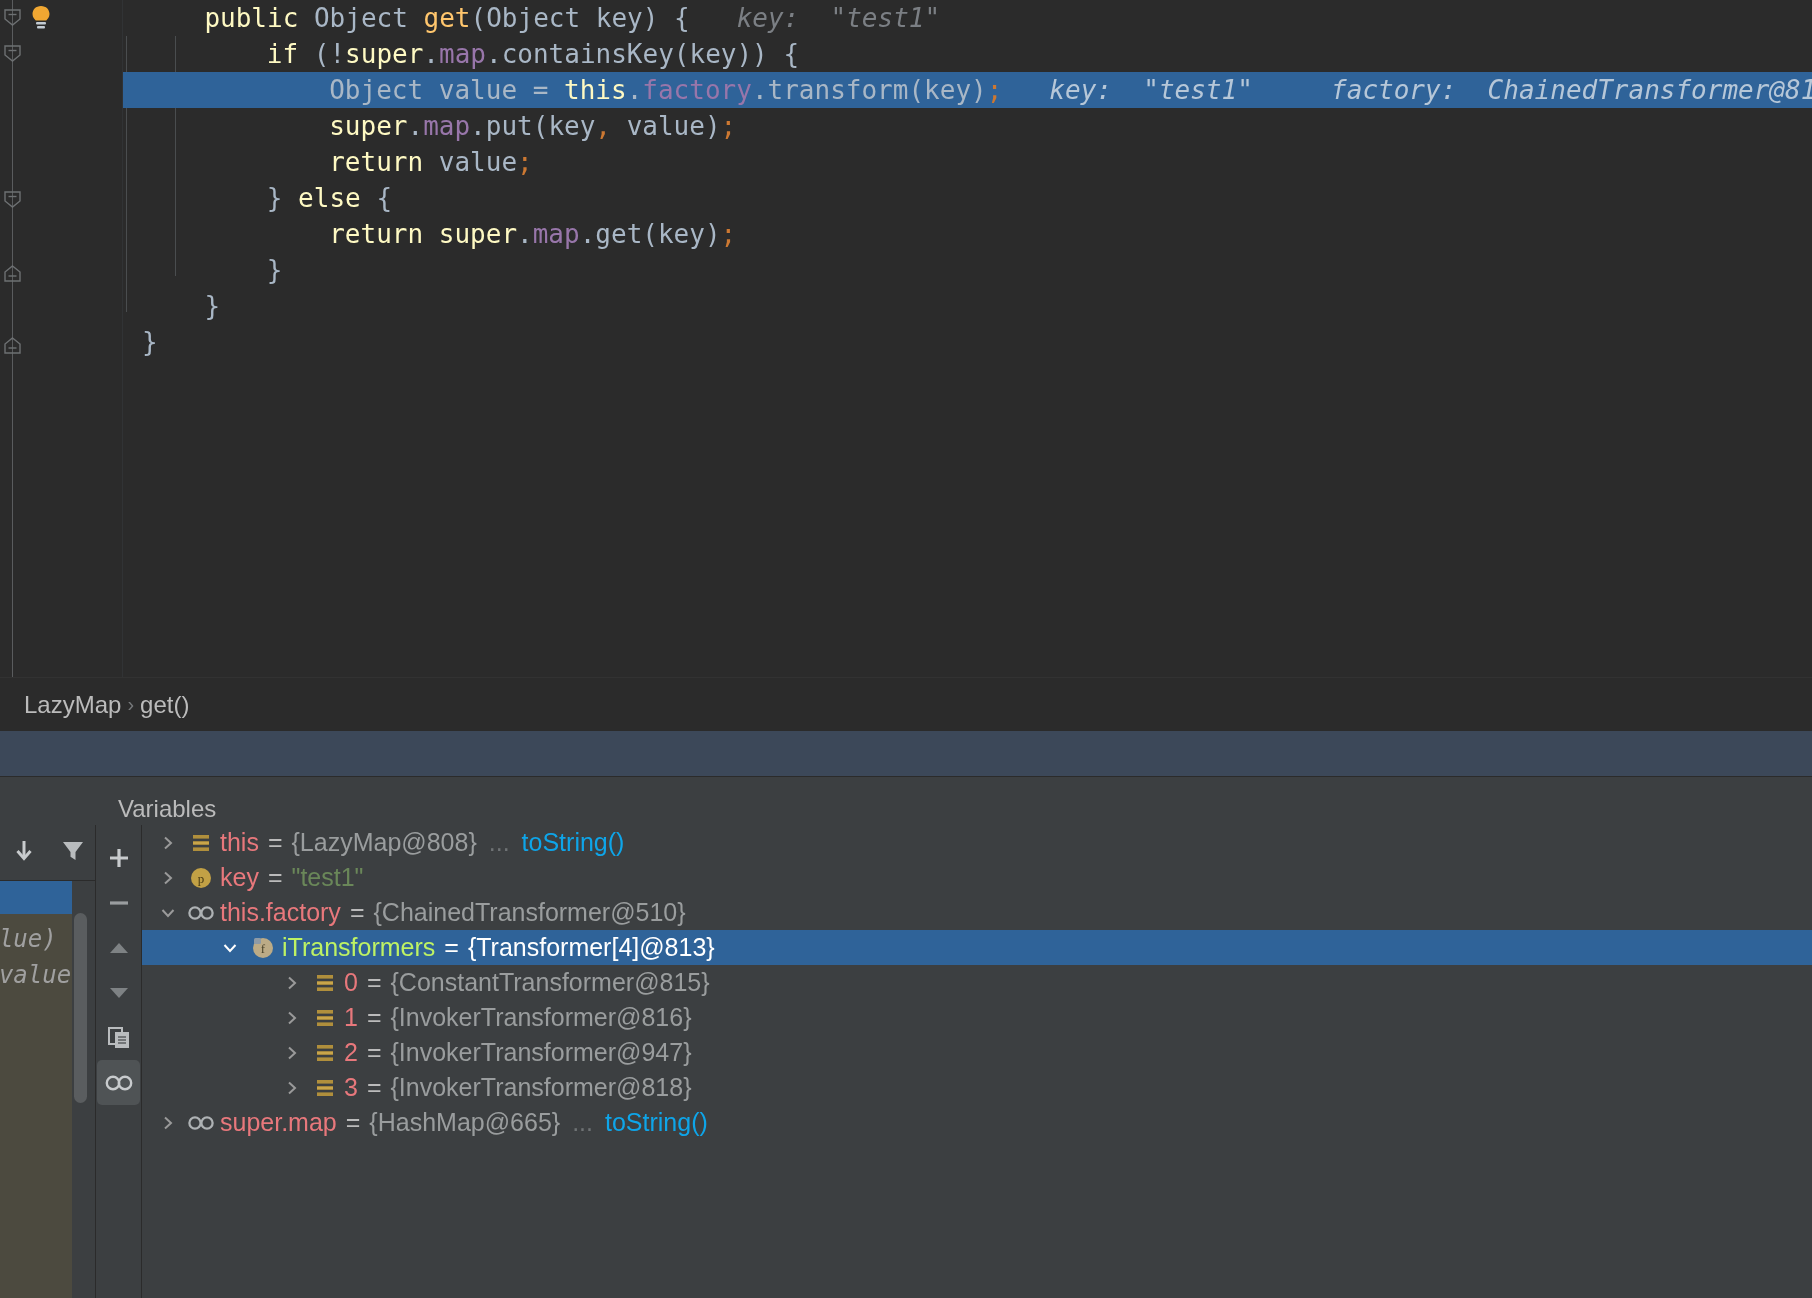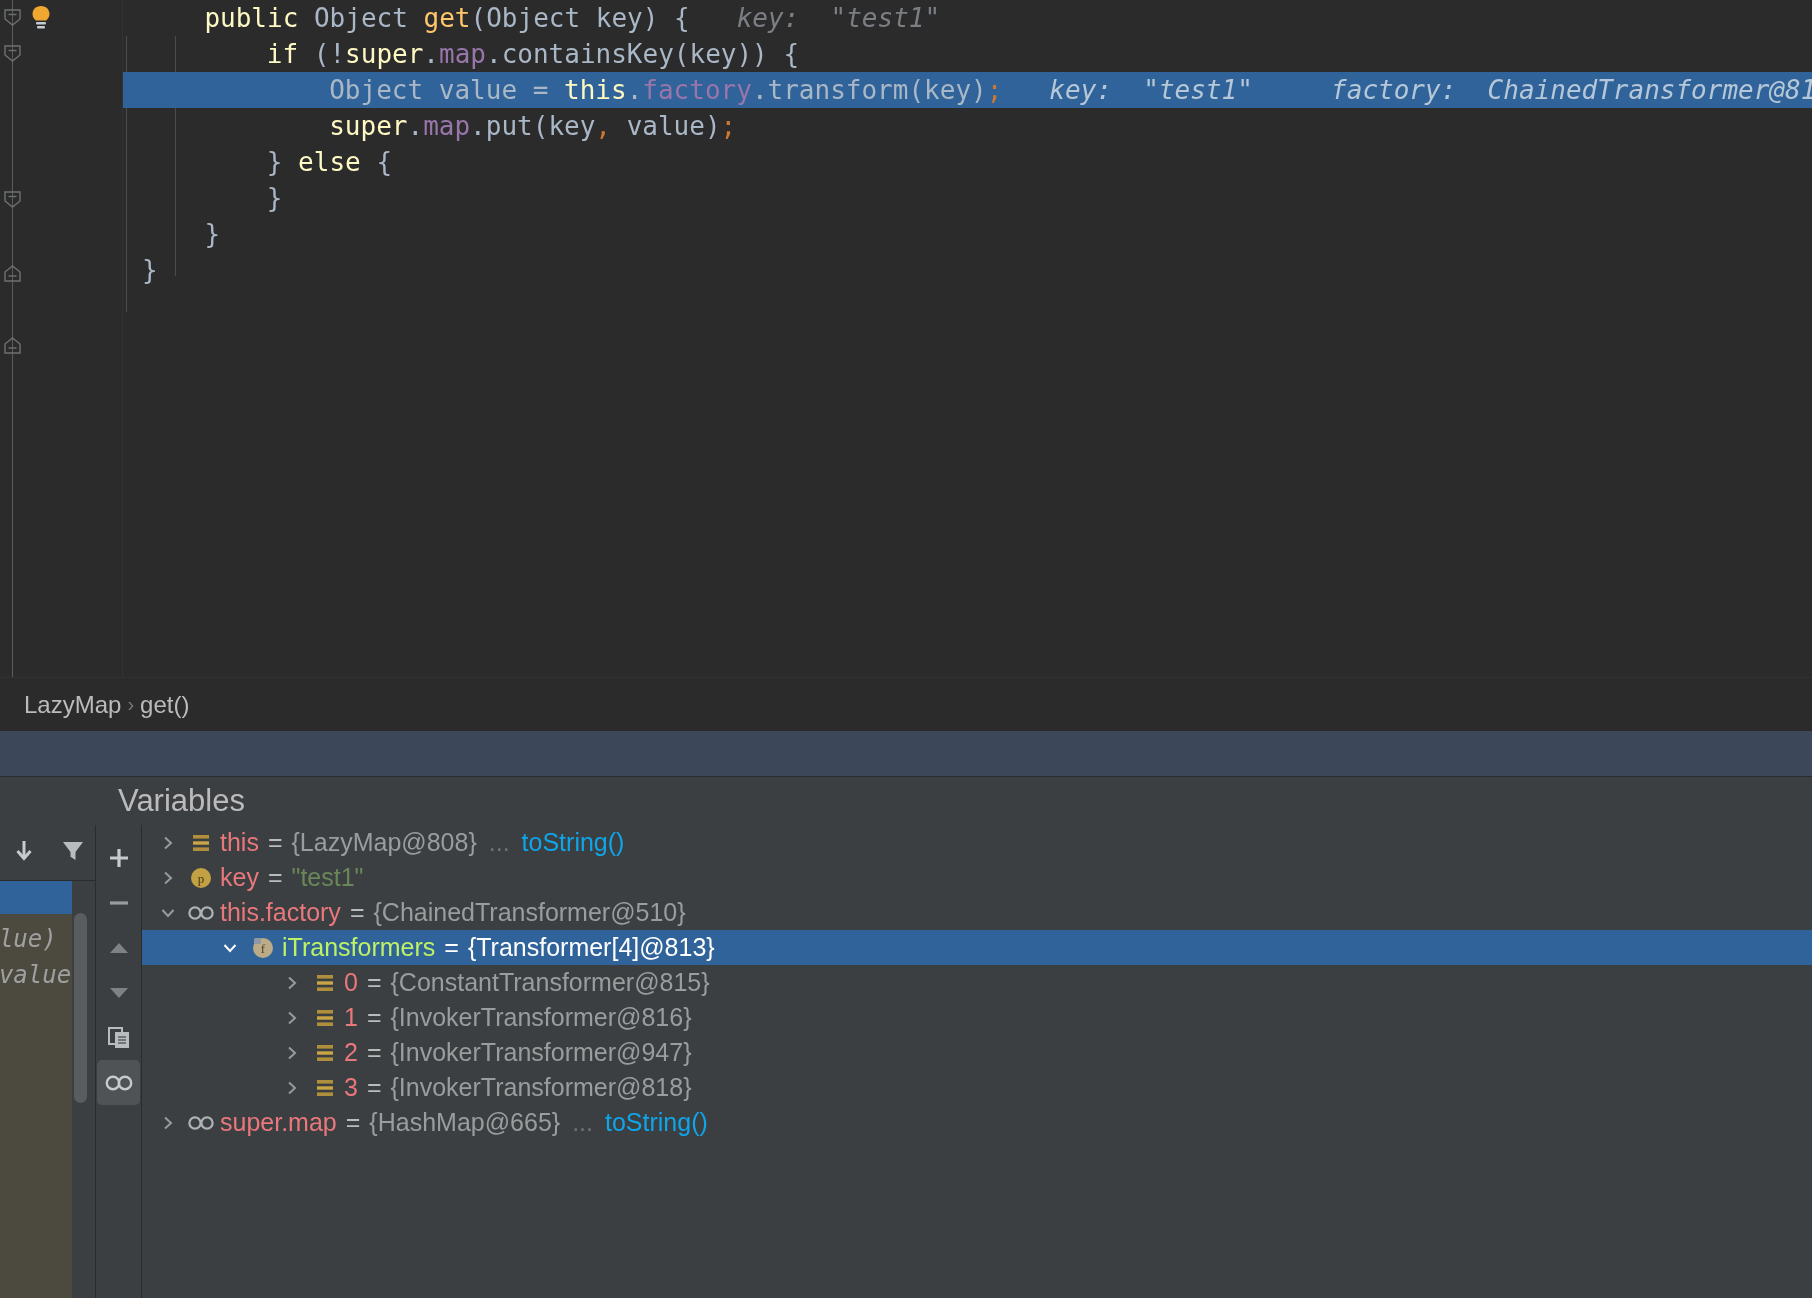--- a/index.html
+++ b/index.html
@@ -297,21 +297,23 @@
 
     <div class="indent-guide" style="left:122px"></div>
     <div class="indent-guide" style="left:175px; top:36px; height:240px"></div>
     <div class="indent-guide" style="left:126px; top:36px; height:276px"></div>
 
     <div class="code-area" id="code-area">
         <div class="code-line"><span class="ind" style="width: 204.4px;"></span><span class="kw">public</span><span class="punc"> </span><span class="id">Object</span><span class="punc"> </span><span class="mname">get</span><span class="punc">(</span><span class="id">Object</span><span class="punc"> </span><span class="id">key</span><span class="punc">) {</span><span class="hint">   key:  "test1"</span></div>
         <div class="code-line"><span class="ind" style="width: 266.8px;"></span><span class="kw">if</span><span class="punc"> (!</span><span class="kw">super</span><span class="punc">.</span><span class="fld">map</span><span class="punc">.</span><span class="mcall">containsKey</span><span class="punc">(</span><span class="id">key</span><span class="punc">)) {</span></div>
         <div class="code-line hl hl-gutter"><span class="ind" style="width: 329.2px;"></span><span class="id">Object</span><span class="punc"> </span><span class="id">value</span><span class="punc"> = </span><span class="kw">this</span><span class="punc">.</span><span class="fld">factory</span><span class="punc">.</span><span class="mcall">transform</span><span class="punc">(</span><span class="id">key</span><span class="punc">)</span><span class="semi">;</span><span class="hint-on-hl">   key:  "test1"</span><span class="hint-on-hl">     factory:  ChainedTransformer@810</span></div>
         <div class="code-line"><span class="ind" style="width: 329.2px;"></span><span class="kw">super</span><span class="punc">.</span><span class="fld">map</span><span class="punc">.</span><span class="mcall">put</span><span class="punc">(</span><span class="id">key</span><span class="semi">,</span><span class="punc"> </span><span class="id">value</span><span class="punc">)</span><span class="semi">;</span></div>
+        <div class="code-line"><span class="ind" style="width: 329.2px;"></span><span class="kw">return</span><span class="punc"> </span><span class="id">value</span><span class="semi">;</span></div>
         <div class="code-line"><span class="ind" style="width: 266.8px;"></span><span class="punc">} </span><span class="kw">else</span><span class="punc"> {</span></div>
+        <div class="code-line"><span class="ind" style="width: 329.2px;"></span><span class="kw">return</span><span class="punc"> </span><span class="kw">super</span><span class="punc">.</span><span class="fld">map</span><span class="punc">.</span><span class="mcall">get</span><span class="punc">(</span><span class="id">key</span><span class="punc">)</span><span class="semi">;</span></div>
         <div class="code-line"><span class="ind" style="width: 266.8px;"></span><span class="punc">}</span></div>
         <div class="code-line"><span class="ind" style="width: 204.4px;"></span><span class="punc">}</span></div>
         <div class="code-line"><span class="ind" style="width: 142px;"></span><span class="punc">}</span></div>
       </div>
 
     <div class="bulb">
       <svg width="30" height="30" viewBox="0 0 30 30">
         <path d="M15 3 C9.8 3 6.5 6.6 6.5 11 c0 3.2 2 5 3.2 6.6 h10.6 C21.5 16 23.5 14.2 23.5 11 C23.5 6.6 20.2 3 15 3 Z" fill="#f0a732"></path>
         <rect x="10" y="19" width="10" height="2.4" rx="1" fill="#c3cbd2"></rect>
         <rect x="11" y="23" width="8" height="2.4" rx="1" fill="#c3cbd2"></rect>
@@ -320,21 +322,21 @@
   </div>
 
   <div class="breadcrumb">
     <span>LazyMap</span>
     <span class="sep">›</span>
     <span>get()</span>
   </div>
 
   <div class="band-blue"></div>
   <div class="band-dark">
-    <div style="padding-left:118px; line-height:48px; font-size:31px; color:#bbbbbb;">Variables</div>
+    <div style="padding-left:118px; line-height:48px; font-size:24px; color:#bbbbbb;margin-top:8px;">Variables</div>
   </div>
 
   <div class="debug">
 
     <div class="left-rail">
       <div class="rail-tools">
         <span>
           <svg width="30" height="30" viewBox="0 0 30 30">
             <path d="M15 5 v16" stroke="#c8cbcd" stroke-width="3" fill="none"></path>
             <path d="M8.5 15 L15 22.5 L21.5 15" stroke="#c8cbcd" stroke-width="3" fill="none"></path>

